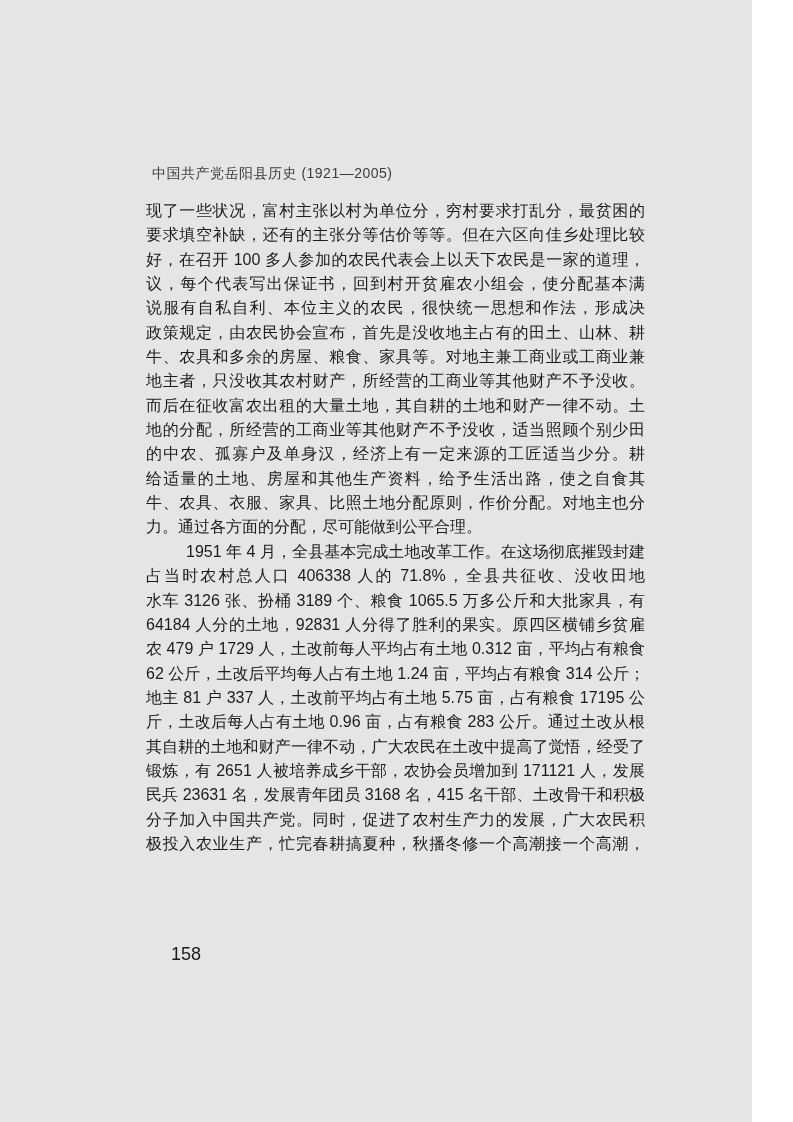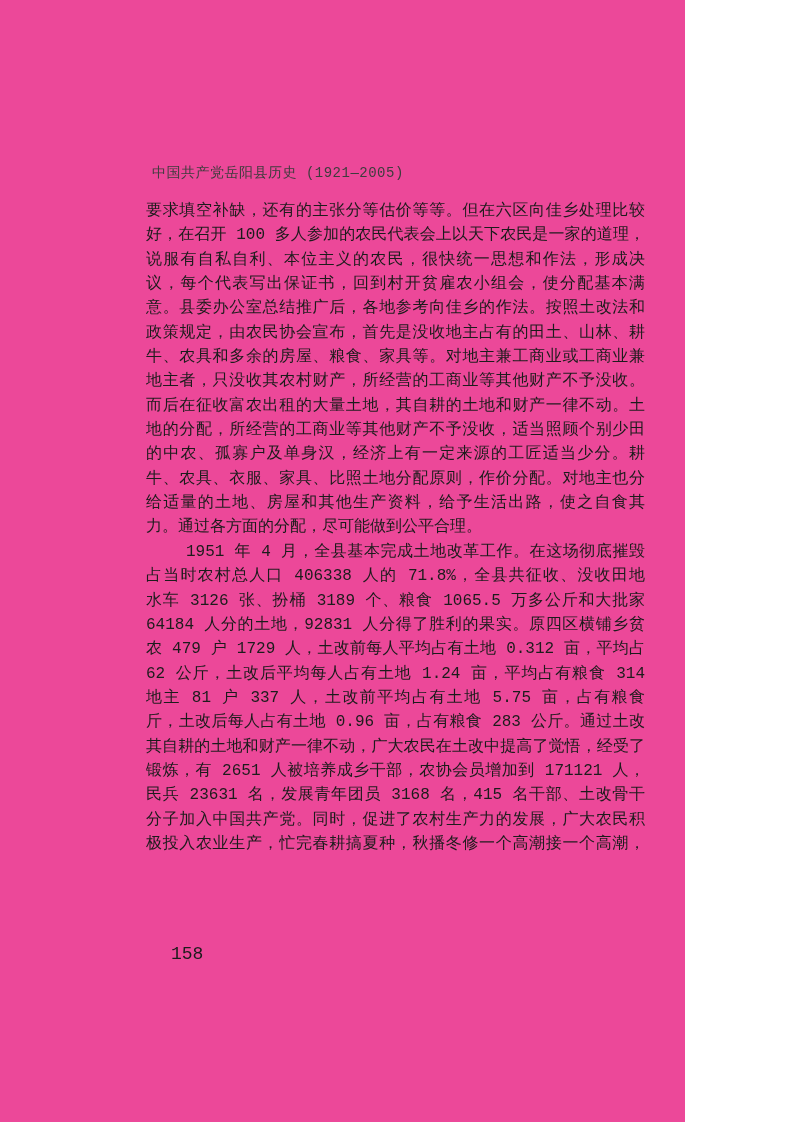--- a/index.html
+++ b/index.html
@@ -2,25 +2,25 @@
 <html><head>
 <meta charset="utf-8">
 <style>
   html, body {
     margin: 0;
     padding: 0;
     background: #ffffff;
   }
   .page {
     position: relative;
-    width: 685px;
+    width: 752px;
     height: 1122px;
-    background: #ec4899;
+    background: #e5e5e5;
     overflow: hidden;
-    font-family: Liberation Mono, monospace;
+    font-family: Liberation Sans, sans-serif;
   }
   .running-header {
     position: absolute;
     left: 152px;
     top: 164px;
     width: 500px;
     font-size: 14px;
     line-height: 18px;
     color: #3d3d3d;
     letter-spacing: 0.5px;
@@ -58,33 +58,33 @@
     margin-left: 20px;
   }
 </style>
 </head>
 <body>
 
 <div class="page">
   <div class="running-header">中国共产党岳阳县历史 (1921—2005)</div>
 
   <div class="text-block">
+      <div class="line">现了一些状况，富村主张以村为单位分，穷村要求打乱分，最贫困的</div>
       <div class="line">要求填空补缺，还有的主张分等估价等等。但在六区向佳乡处理比较</div>
       <div class="line">好，在召开 100 多人参加的农民代表会上以天下农民是一家的道理，</div>
+      <div class="line">议，每个代表写出保证书，回到村开贫雇农小组会，使分配基本满</div>
       <div class="line">说服有自私自利、本位主义的农民，很快统一思想和作法，形成决</div>
-      <div class="line">议，每个代表写出保证书，回到村开贫雇农小组会，使分配基本满</div>
-      <div class="line">意。县委办公室总结推广后，各地参考向佳乡的作法。按照土改法和</div>
       <div class="line">政策规定，由农民协会宣布，首先是没收地主占有的田土、山林、耕</div>
       <div class="line">牛、农具和多余的房屋、粮食、家具等。对地主兼工商业或工商业兼</div>
       <div class="line">地主者，只没收其农村财产，所经营的工商业等其他财产不予没收。</div>
       <div class="line">而后在征收富农出租的大量土地，其自耕的土地和财产一律不动。土</div>
       <div class="line">地的分配，所经营的工商业等其他财产不予没收，适当照顾个别少田</div>
       <div class="line">的中农、孤寡户及单身汉，经济上有一定来源的工匠适当少分。耕</div>
+      <div class="line">给适量的土地、房屋和其他生产资料，给予生活出路，使之自食其</div>
       <div class="line">牛、农具、衣服、家具、比照土地分配原则，作价分配。对地主也分</div>
-      <div class="line">给适量的土地、房屋和其他生产资料，给予生活出路，使之自食其</div>
       <div class="line para-end">力。通过各方面的分配，尽可能做到公平合理。</div>
       <div class="line indent">1951 年 4 月，全县基本完成土地改革工作。在这场彻底摧毁封建</div>
       <div class="line">占当时农村总人口 406338 人的 71.8%，全县共征收、没收田地</div>
       <div class="line">水车 3126 张、扮桶 3189 个、粮食 1065.5 万多公斤和大批家具，有</div>
       <div class="line">64184 人分的土地，92831 人分得了胜利的果实。原四区横铺乡贫雇</div>
       <div class="line">农 479 户 1729 人，土改前每人平均占有土地 0.312 亩，平均占有粮食</div>
       <div class="line">62 公斤，土改后平均每人占有土地 1.24 亩，平均占有粮食 314 公斤；</div>
       <div class="line">地主 81 户 337 人，土改前平均占有土地 5.75 亩，占有粮食 17195 公</div>
       <div class="line">斤，土改后每人占有土地 0.96 亩，占有粮食 283 公斤。通过土改从根</div>
       <div class="line">其自耕的土地和财产一律不动，广大农民在土改中提高了觉悟，经受了</div>

